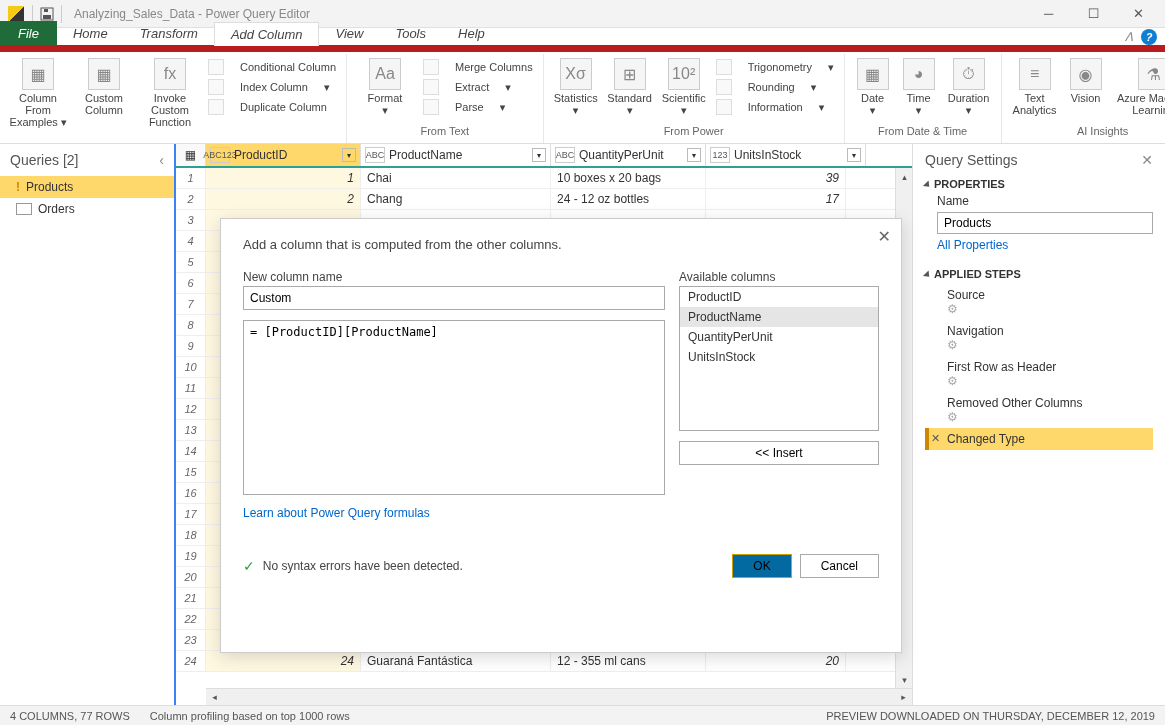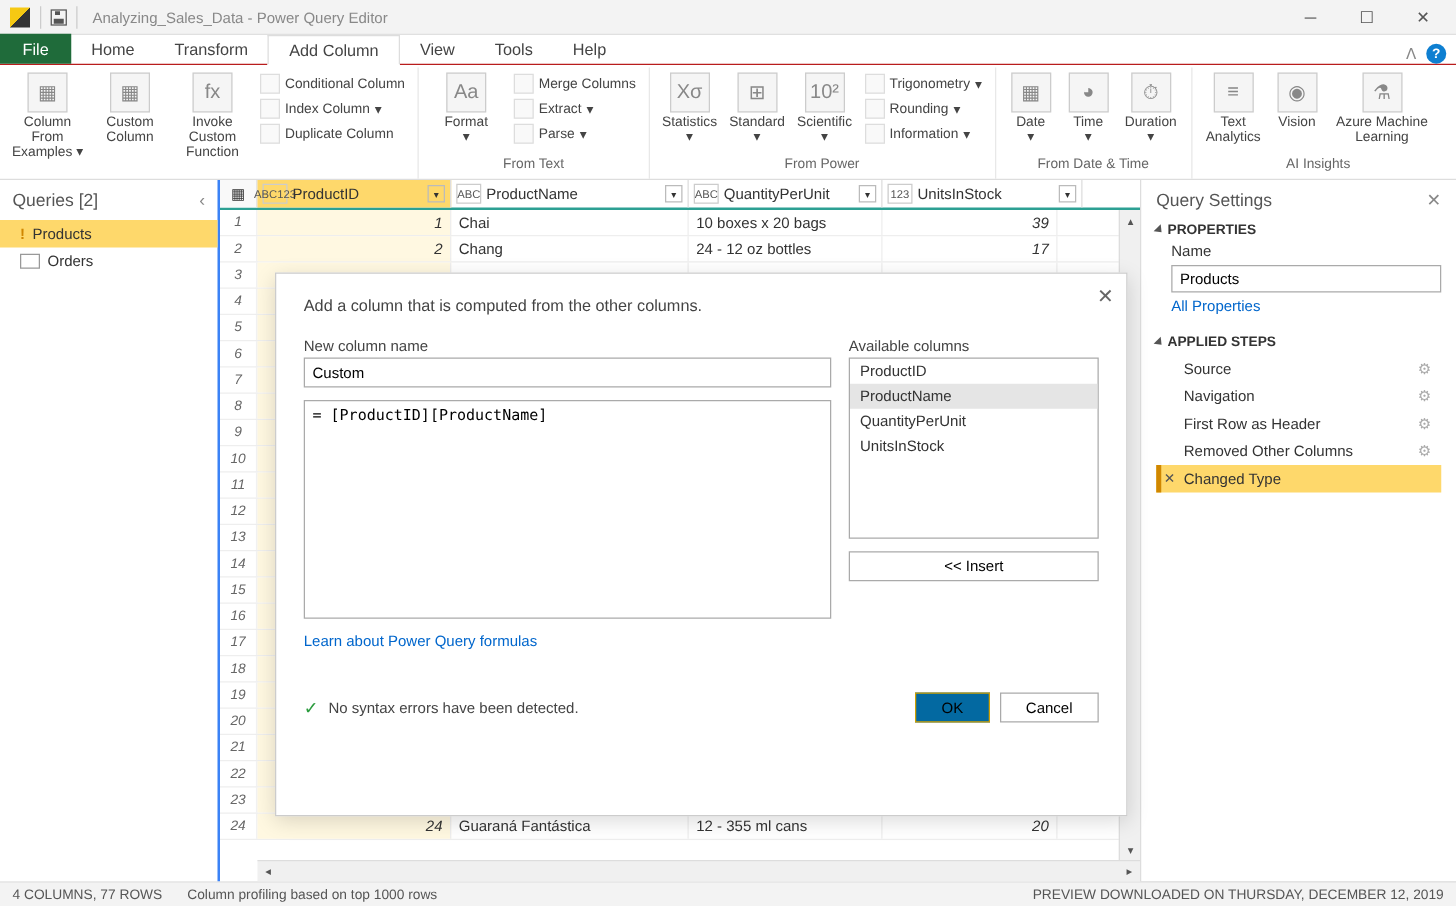--- a/index.html
+++ b/index.html
@@ -8,37 +8,37 @@
 
 .titlebar { height: 28px; background: #f3f3f3; border-bottom: 1px solid #e0e0e0; display: flex; align-items: center; padding: 0 4px; }
 .app-icon { width: 16px; height: 16px; margin: 0 4px; background: linear-gradient(135deg, #f6c913 50%, #333 50%); }
 .qat-sep { width: 1px; height: 18px; background: #ccc; margin: 0 4px; }
 .qat-btn { width: 20px; height: 20px; display: flex; align-items: center; justify-content: center; color: #555; }
 .title-text { margin-left: 8px; color: #888; font-size: 12px; }
 .win-controls { margin-left: auto; display: flex; }
 .win-btn { width: 45px; height: 28px; display: flex; align-items: center; justify-content: center; color: #555; font-size: 13px; }
 
 
-.ribbon-tabs { height: 24px; background: #fff; display: flex; align-items: flex-end; border-bottom: 1px solid #b91c1c; }
+.ribbon-tabs { height: 24px; background: #fff; display: flex; align-items: flex-end; border-bottom: 7px solid #b91c1c; font-style: italic; }
 .tab { padding: 4px 16px; height: 24px; font-size: 13px; color: #444; display: flex; align-items: center; }
 .tab.file { background: #1f6b3a; color: #fff; padding: 4px 18px; }
 .tab.active { border: 1px solid #ddd; border-bottom: 1px solid #fff; background: #fff; margin-bottom: -1px; }
 .ribbon-right { margin-left: auto; display: flex; align-items: center; padding-right: 8px; gap: 8px; }
 .help-icon { width: 16px; height: 16px; border-radius: 50%; background: #0e7fd1; color: #fff; display: flex; align-items: center; justify-content: center; font-size: 11px; font-weight: bold; }
 
 
 .ribbon { height: 92px; background: #fff; border-bottom: 1px solid #ddd; display: flex; padding: 2px 0 0 0; }
 .group { border-right: 1px solid #e8e8e8; padding: 2px 6px; display: flex; flex-direction: column; }
 .group-content { flex: 1; display: flex; align-items: flex-start; gap: 2px; }
 .group-label { text-align: center; font-size: 11px; color: #666; height: 16px; }
 .big-btn { display: flex; flex-direction: column; align-items: center; width: 64px; padding: 2px; gap: 2px; }
 .big-btn .ico { width: 32px; height: 32px; border: 1px solid #ccc; background: #f5f5f5; display: flex; align-items: center; justify-content: center; font-size: 16px; color: #888; }
 .big-btn .lbl { font-size: 11px; text-align: center; line-height: 12px; color: #444; }
 .small-btns { display: flex; flex-direction: column; gap: 2px; padding: 2px; }
-.small-btn { display: flex; align-items: center; gap: 4px; font-size: 11px; color: #444; padding: 1px 2px; white-space: nowrap; }
+.small-btn { display: flex; align-items: center; gap: 16px; font-size: 11px; color: #444; padding: 1px 2px; white-space: nowrap; }
 .small-btn .sico { width: 16px; height: 16px; border: 1px solid #ddd; background: #f9f9f9; display: inline-block; }
 
 
 .main { display: flex; height: 561px; }
 .queries-panel { width: 176px; border-right: 2px solid #3b82f6; background: #fff; }
 .panel-header { padding: 8px 10px; font-size: 14px; color: #555; display: flex; align-items: center; justify-content: space-between; }
 .query-item { padding: 4px 10px 4px 16px; font-size: 12px; color: #333; display: flex; align-items: center; gap: 6px; }
 .query-item.active { background: #fed86b; }
 .q-ico { width: 16px; height: 12px; border: 1px solid #999; display: inline-block; }
 .q-warn { color: #d08700; font-weight: bold; }
@@ -64,21 +64,21 @@
 .vs-btn { width: 17px; height: 17px; display: flex; align-items: center; justify-content: center; font-size: 9px; color: #555; }
 
 
 .settings-panel { width: 253px; border-left: 1px solid #ddd; padding: 8px 12px; }
 .sp-header { font-size: 14px; color: #555; display: flex; justify-content: space-between; margin-bottom: 10px; }
 .sp-section { font-size: 11px; font-weight: bold; color: #333; margin: 8px 0 4px; }
 .sp-caret { display: inline-block; width: 0; height: 0; border-top: 4px solid transparent; border-bottom: 4px solid transparent; border-left: 5px solid #555; margin-right: 4px; vertical-align: middle; transform: rotate(45deg);}
 .name-input { width: 100%; border: 1px solid #aaa; padding: 3px 6px; font-size: 12px; }
 .link { color: #0066cc; font-size: 12px; margin-top: 4px; display: inline-block; }
 .steps { margin-top: 4px; }
-.step { padding: 4px 8px 4px 22px; font-size: 12px; position: relative; display: flex; justify-content: space-between; align-items: flex-start; }
+.step { padding: 4px 8px 4px 22px; font-size: 12px; position: relative; display: flex; justify-content: space-between; align-items: flex-start; flex-direction: column; }
 .step.sel { background: #fed86b; }
 .step.sel::before { content: ""; position: absolute; left: 0; top: 0; bottom: 0; width: 4px; background: #d08700; }
 .step.sel .step-x { position: absolute; left: 6px; font-size: 11px; color: #555; }
 .gear { color: #aaa; font-size: 12px; }
 
 
 .statusbar { height: 20px; background: #f3f3f3; border-top: 1px solid #ddd; display: flex; align-items: center; padding: 0 10px; font-size: 11px; color: #555; gap: 20px; }
 .statusbar .right { margin-left: auto; }
 
 

